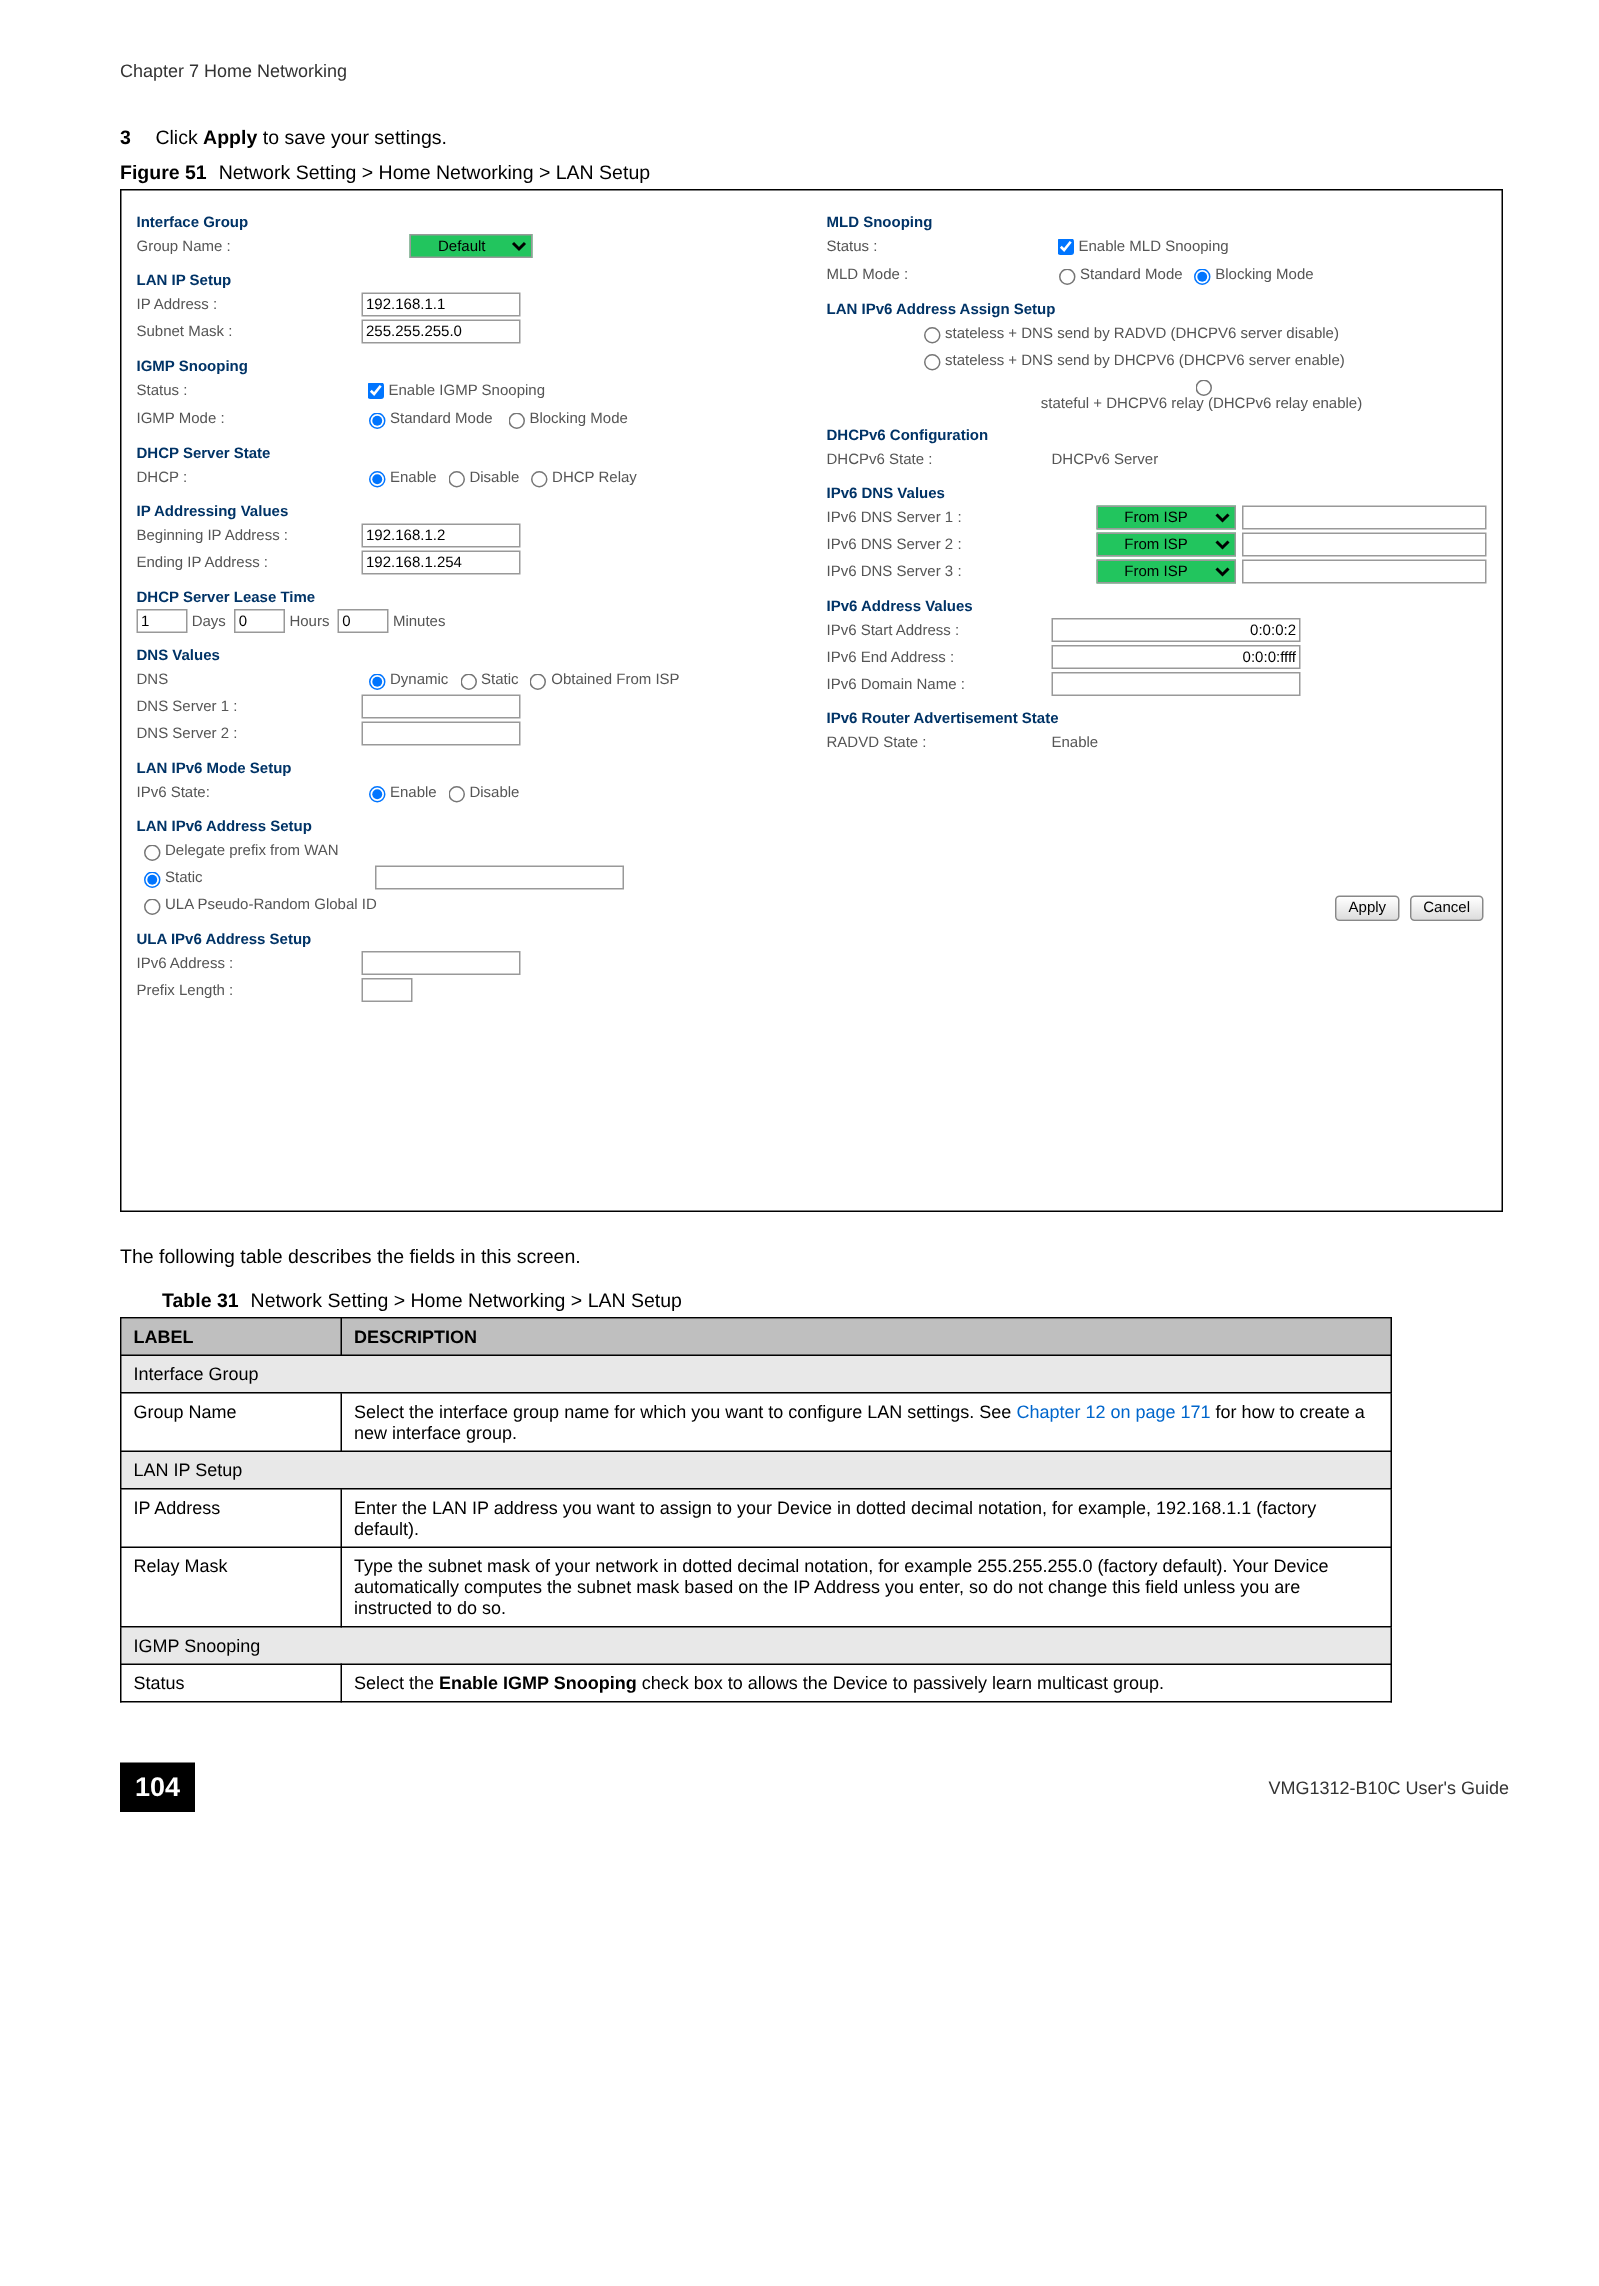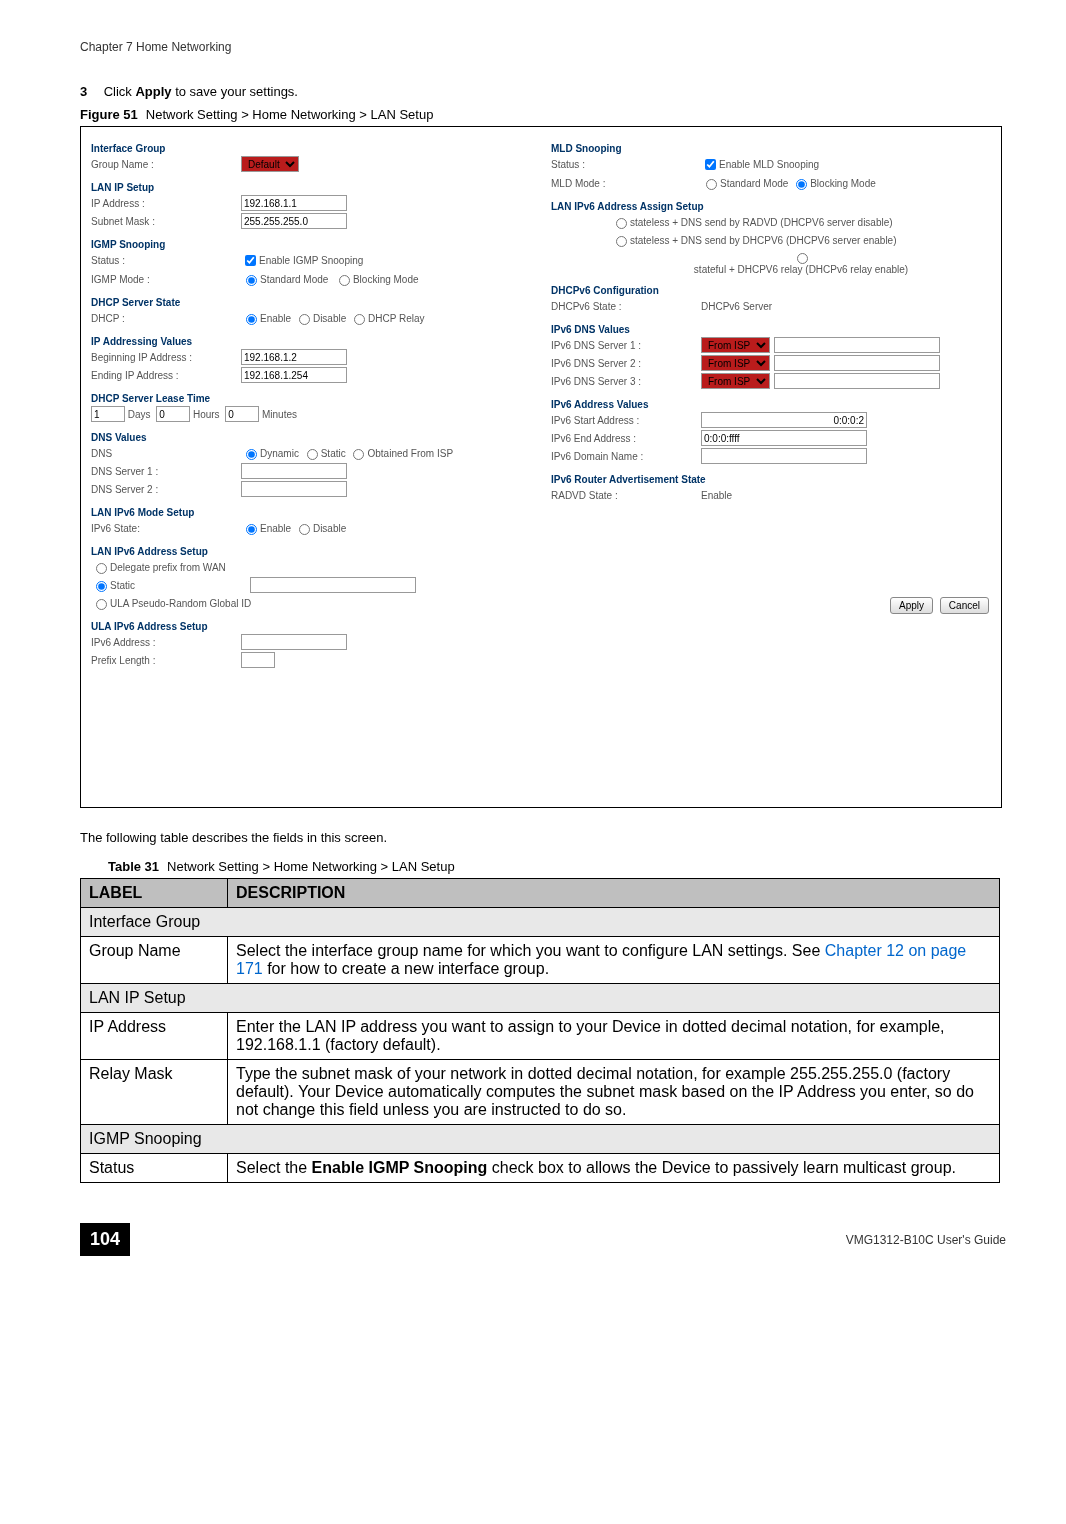--- a/index.html
+++ b/index.html
@@ -79,22 +79,23 @@
     width: 100px;
     font-size: 10px;
     padding: 0 2px;
     background: #fff;
   }
   .scr-input-sm { width: 28px; }
   .scr-select {
     border: 1px solid #999;
     height: 16px;
     font-size: 10px;
-    background: #b91c1c;
-    padding: 0 2px;
+    background: #22c55e;
+    padding: 0 14px;
+    margin-left: 32px;
   }
   .scr-radio, .scr-check {
     width: 11px;
     height: 11px;
     margin-right: 3px;
     vertical-align: middle;
   }
   .scr-val { color: #555; }
   .scr-buttons {
     position: absolute;
@@ -119,22 +120,22 @@
     font-size: 13px;
     margin-bottom: 4px;
     margin-left: 28px;
   }
   .table-caption .tbl-title {
     font-weight: normal;
     margin-left: 8px;
   }
   table.desc-table {
     border-collapse: collapse;
-    width: 920px;
-    font-size: 16px;
+    width: 848px;
+    font-size: 12px;
   }
   table.desc-table th {
     background: #bfbfbf;
     color: #000;
     text-align: left;
     padding: 5px 8px;
     border: 1px solid #000;
     font-weight: bold;
   }
   table.desc-table th.label-col { width: 130px; }
@@ -350,21 +351,21 @@
         <input class="scr-input" style="width: 160px; margin-left: 4px;">
       </div>
 
       <div class="scr-heading">IPv6 Address Values</div>
       <div class="scr-row">
         <span class="scr-label">IPv6 Start Address :</span>
         <input class="scr-input" style="width: 160px; text-align: right;" value="0:0:0:2">
       </div>
       <div class="scr-row">
         <span class="scr-label">IPv6 End Address :</span>
-        <input class="scr-input" style="width: 160px;" value="0:0:0:ffff">
+        <input class="scr-input" style="width: 160px; text-align: right;" value="0:0:0:ffff">
       </div>
       <div class="scr-row">
         <span class="scr-label">IPv6 Domain Name :</span>
         <input class="scr-input" style="width: 160px;">
       </div>
 
       <div class="scr-heading">IPv6 Router Advertisement State</div>
       <div class="scr-row">
         <span class="scr-label">RADVD State :</span>
         <span class="scr-val">Enable</span>

